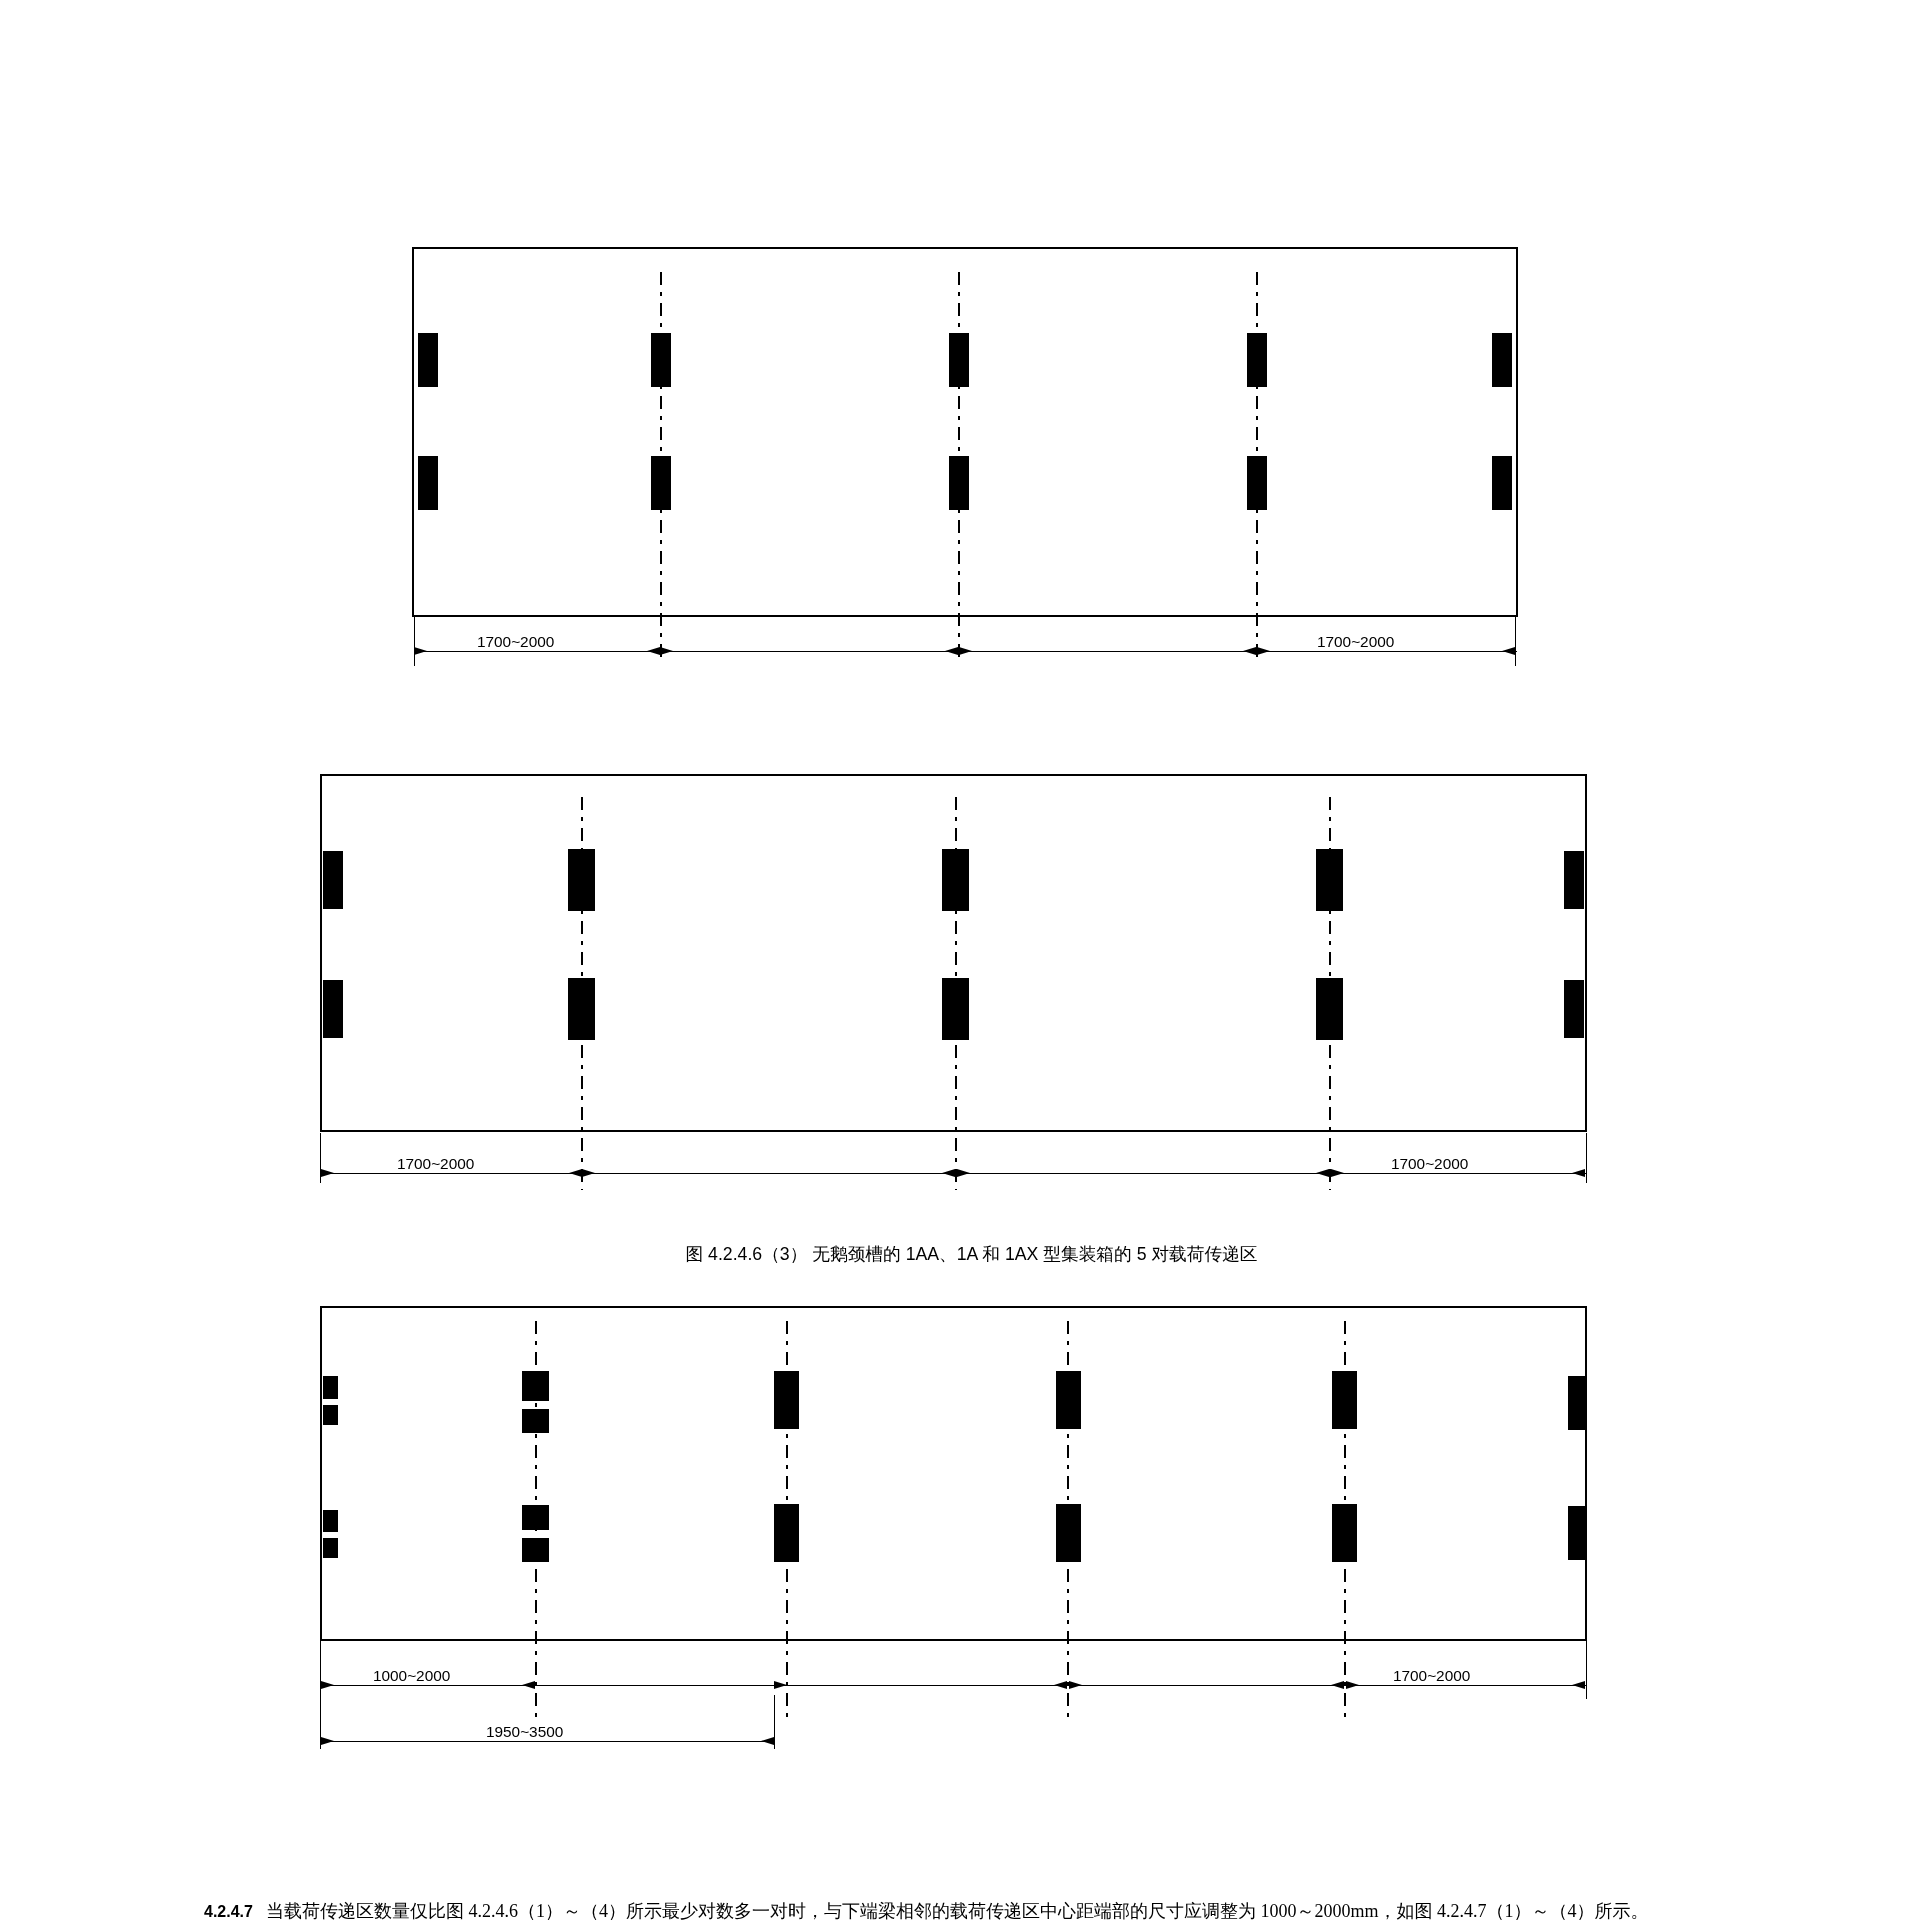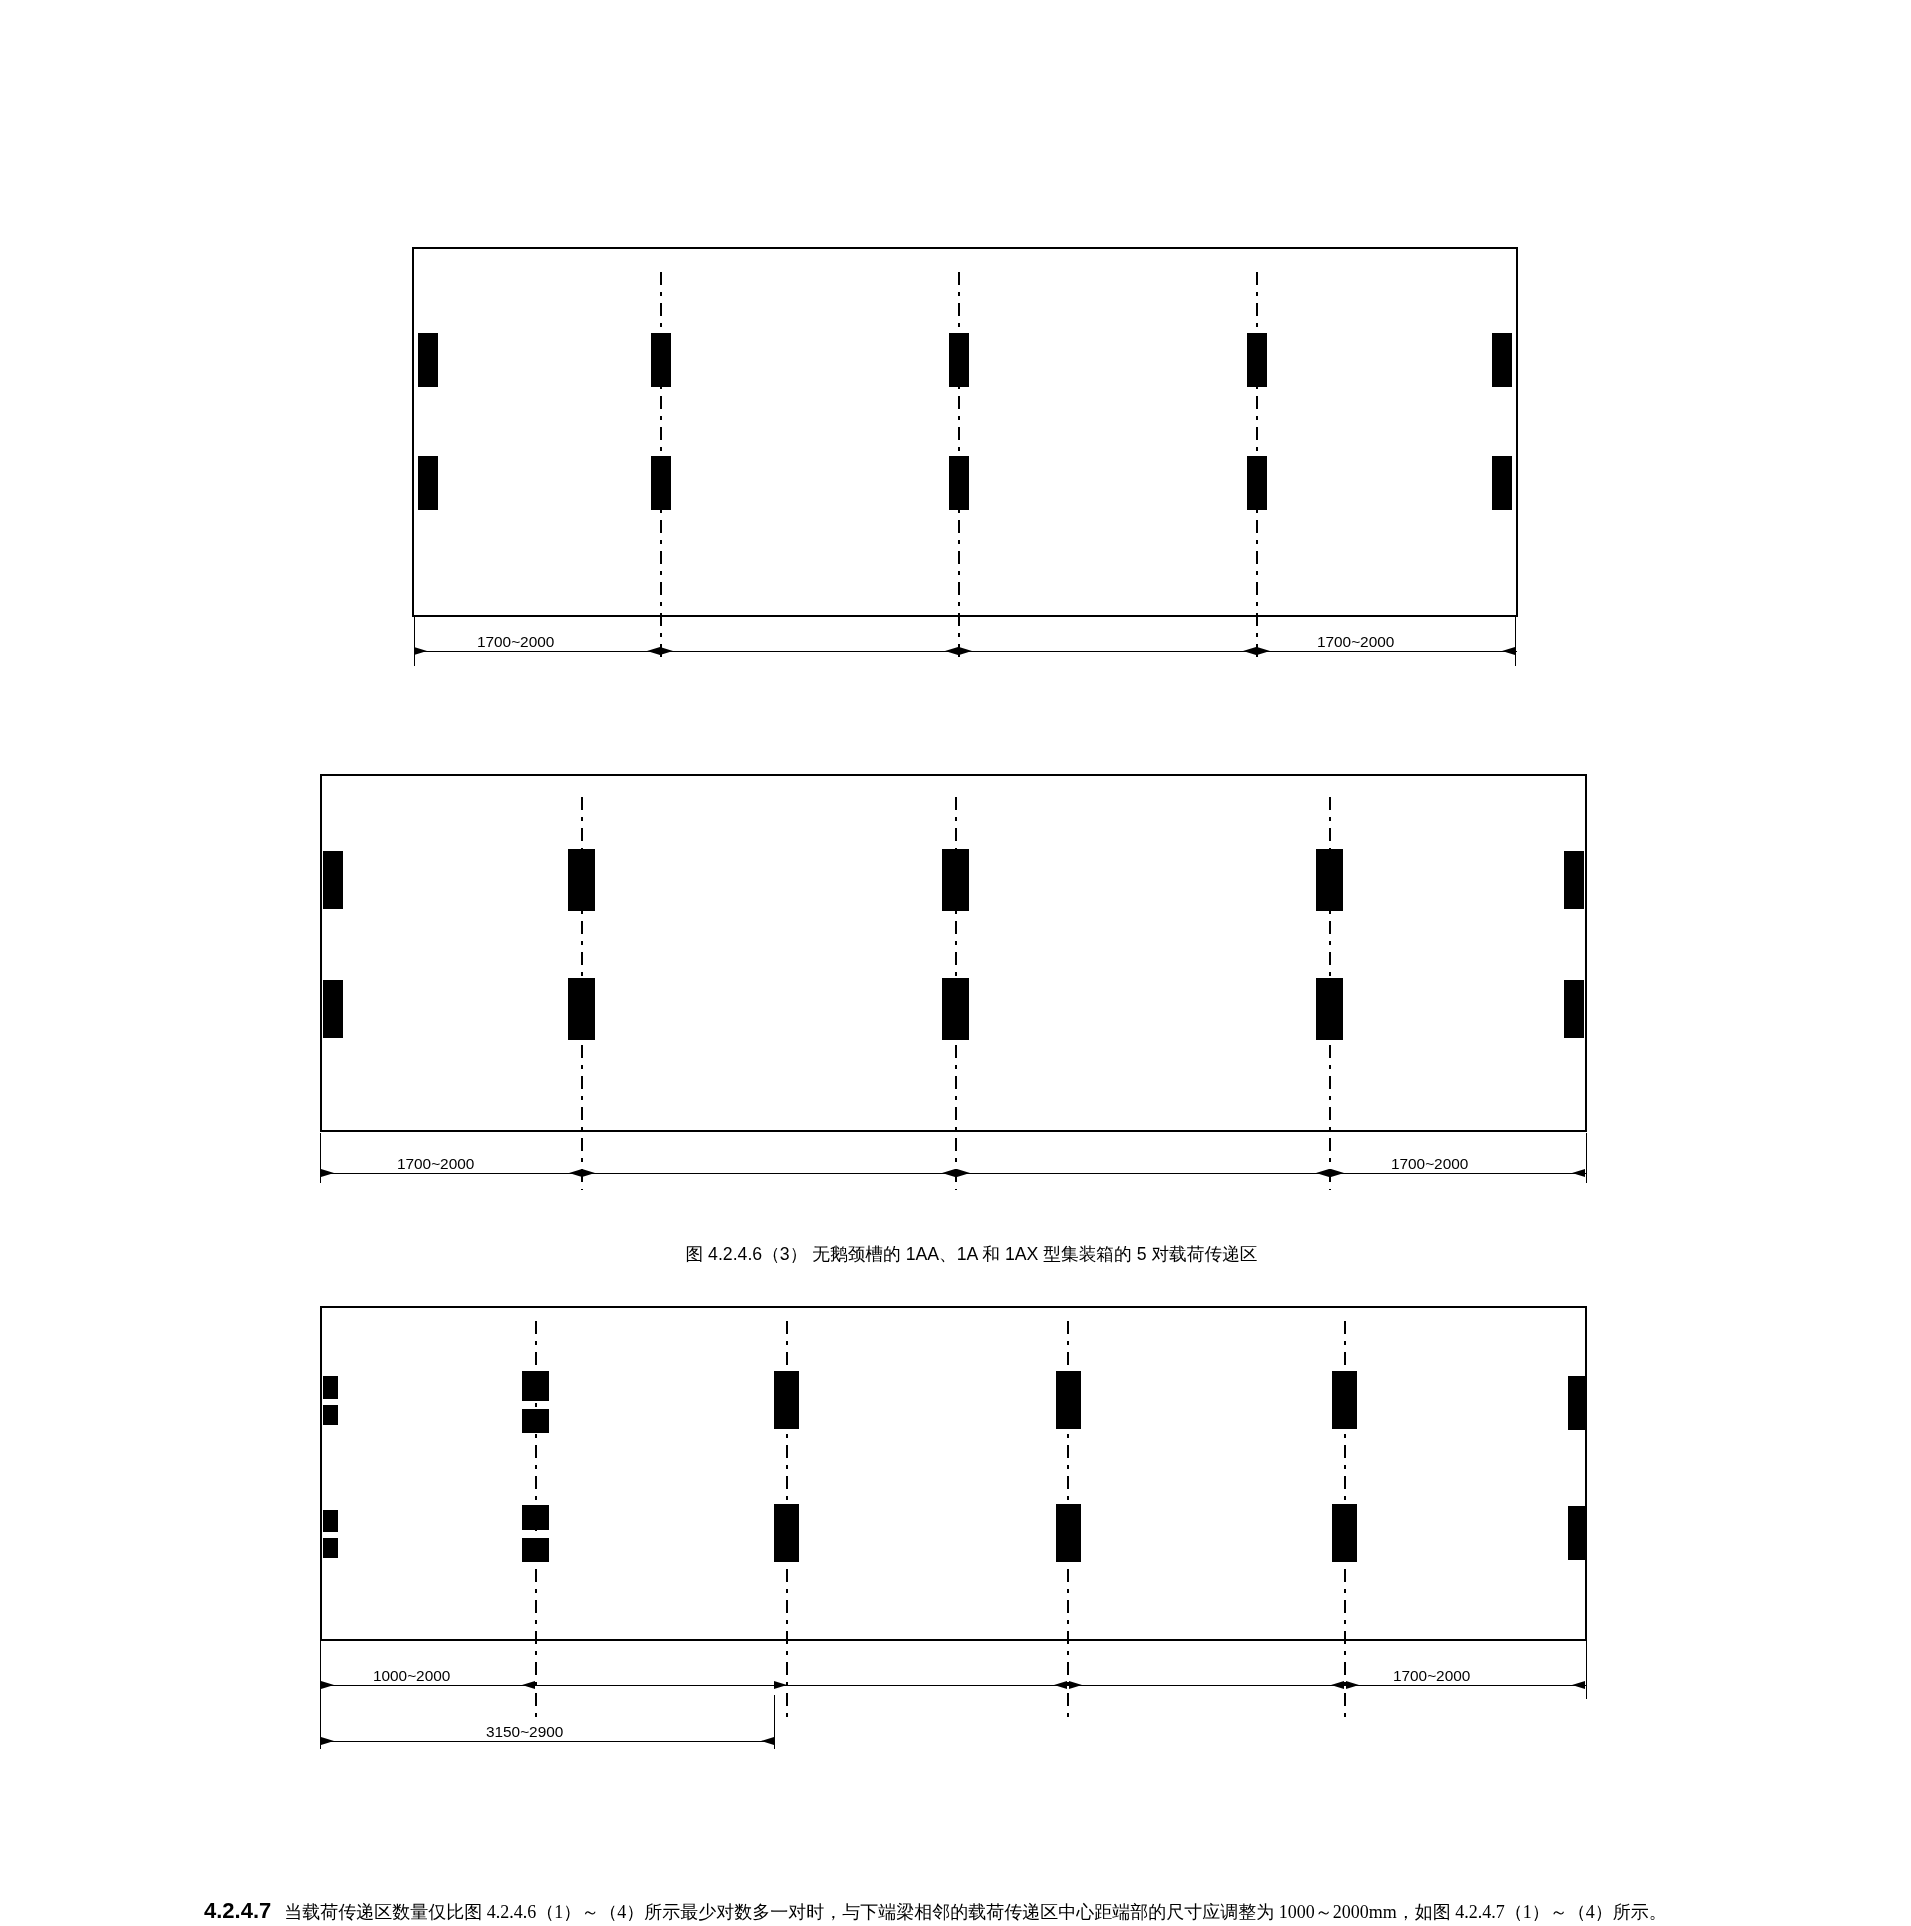--- a/index.html
+++ b/index.html
@@ -90,21 +90,21 @@
   .para {
     position: absolute;
     font-family: "Liberation Serif", serif;
     font-size: 18px;
     line-height: 28.5px;
     color: #000;
   }
   .para .num {
     font-family: "Liberation Sans", sans-serif;
     font-weight: bold;
-    font-size: 22px;
+    font-size: 16px;
   }
 </style>
 </head>
 <body>
 
 <div class="page">
 
   <div class="figure" style="left:0; top:0; width:1911px; height:501px;">
     <div class="fig-frame" style="left:412px; top:247px; width:1106px; height:370px;"></div>
 
@@ -220,21 +220,21 @@
     <div class="arrow-l" style="left:1572px; top:1681px;"></div>
 
     <div class="dim-label" style="left:369px; top:1667px;">1000~2000</div>
     <div class="dim-label" style="left:1389px; top:1667px;">1700~2000</div>
 
     <div class="ext-line" style="left:320px; top:1695px; height:54px;"></div>
     <div class="ext-line" style="left:774px; top:1695px; height:54px;"></div>
     <div class="dim-line" style="left:320px; top:1741px; width:455px;"></div>
     <div class="arrow-r" style="left:321px; top:1737px;"></div>
     <div class="arrow-l" style="left:761px; top:1737px;"></div>
-    <div class="dim-label" style="left:482px; top:1723px;">3150~2900</div>
+    <div class="dim-label" style="left:482px; top:1723px;">1950~3500</div>
 
   </div>
 
   <div class="para" style="left:204px; top:1897px; width:1525px;">
     <span class="num">4.2.4.7</span>
     <span style="margin-left:8.5px;">当载荷传递区数量仅比图 4.2.4.6（1）～（4）所示最少对数多一对时，与下端梁相邻的载荷传递区中心距端部的尺寸应调整为 1000～2000mm，如图 4.2.4.7（1）～（4）所示。</span>
   </div>
 
   <div class="figure" style="left:0; top:0; width:1911px; height:385px;">
     

